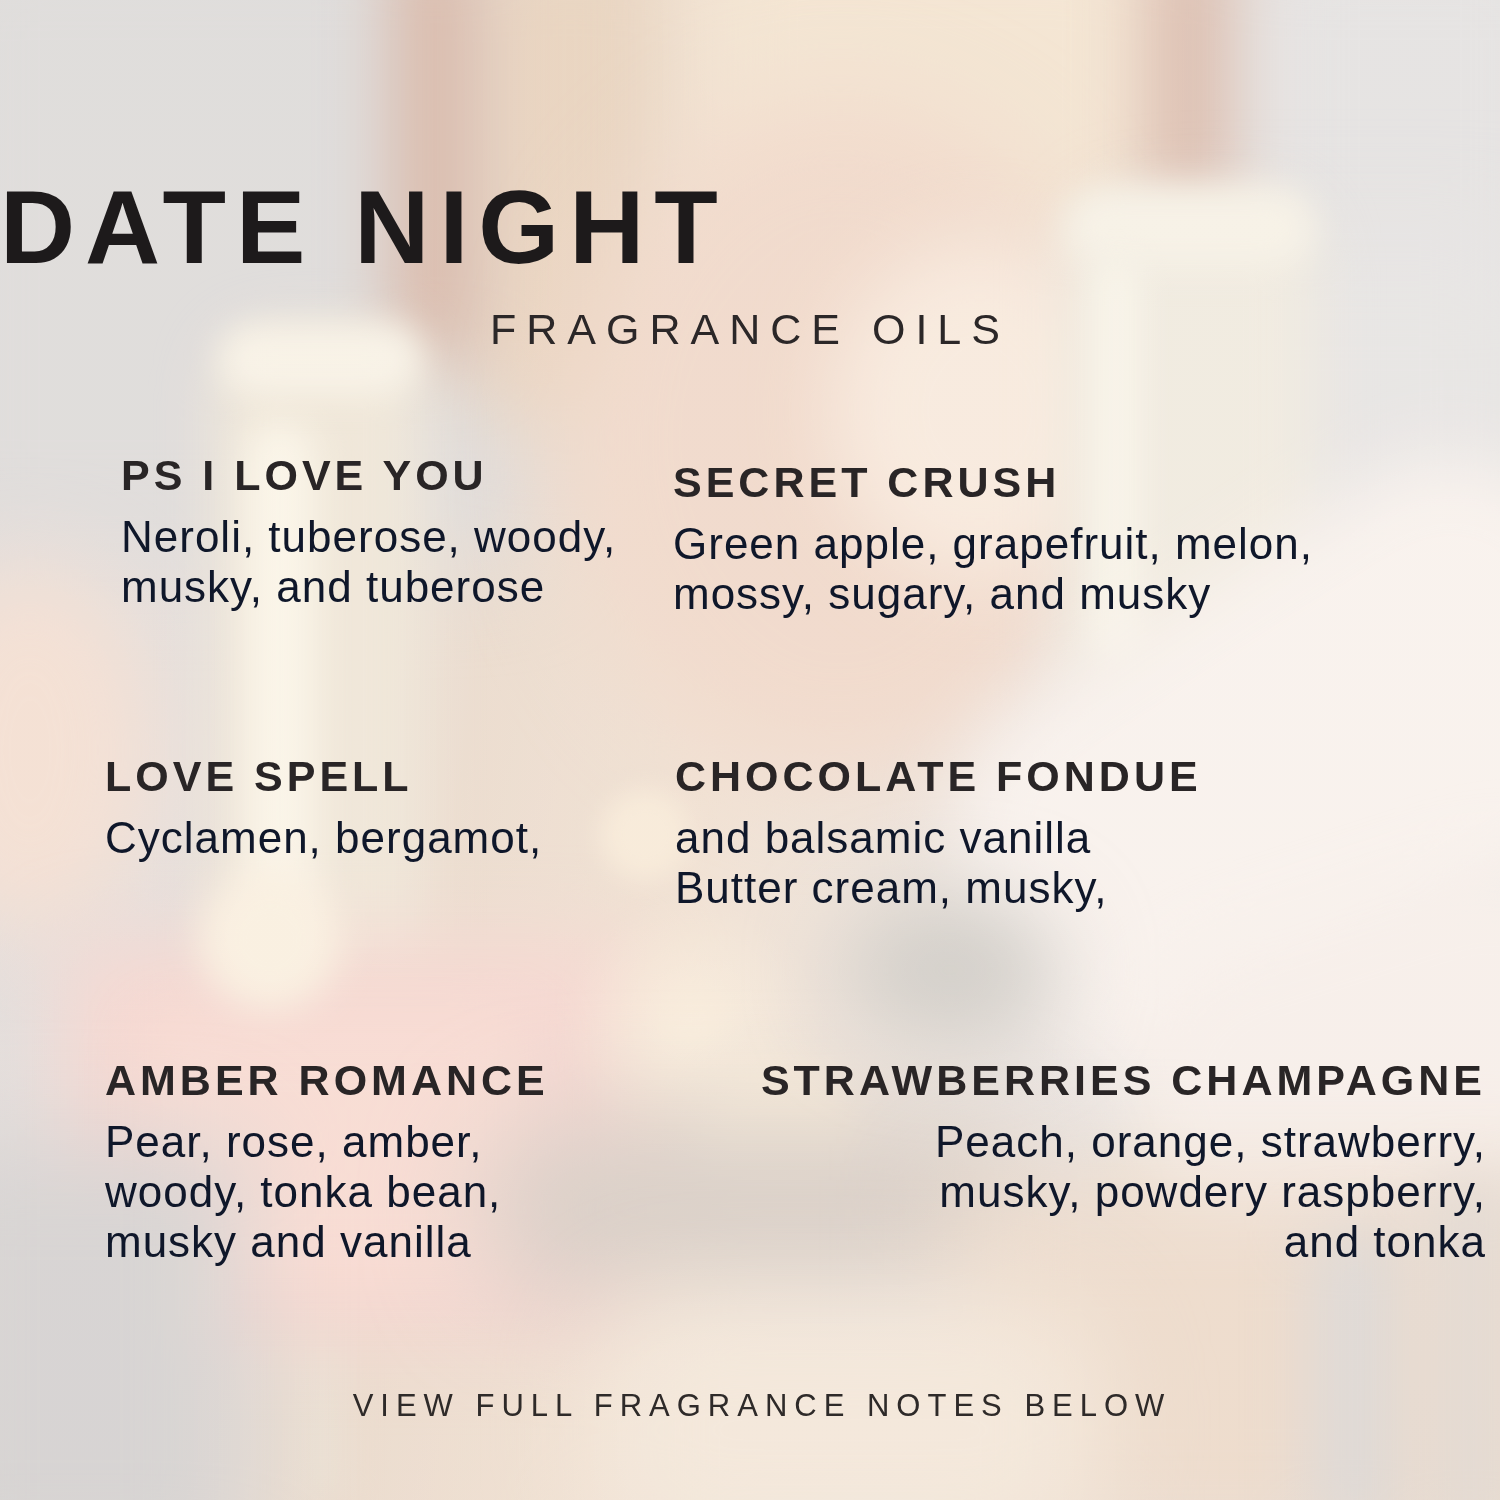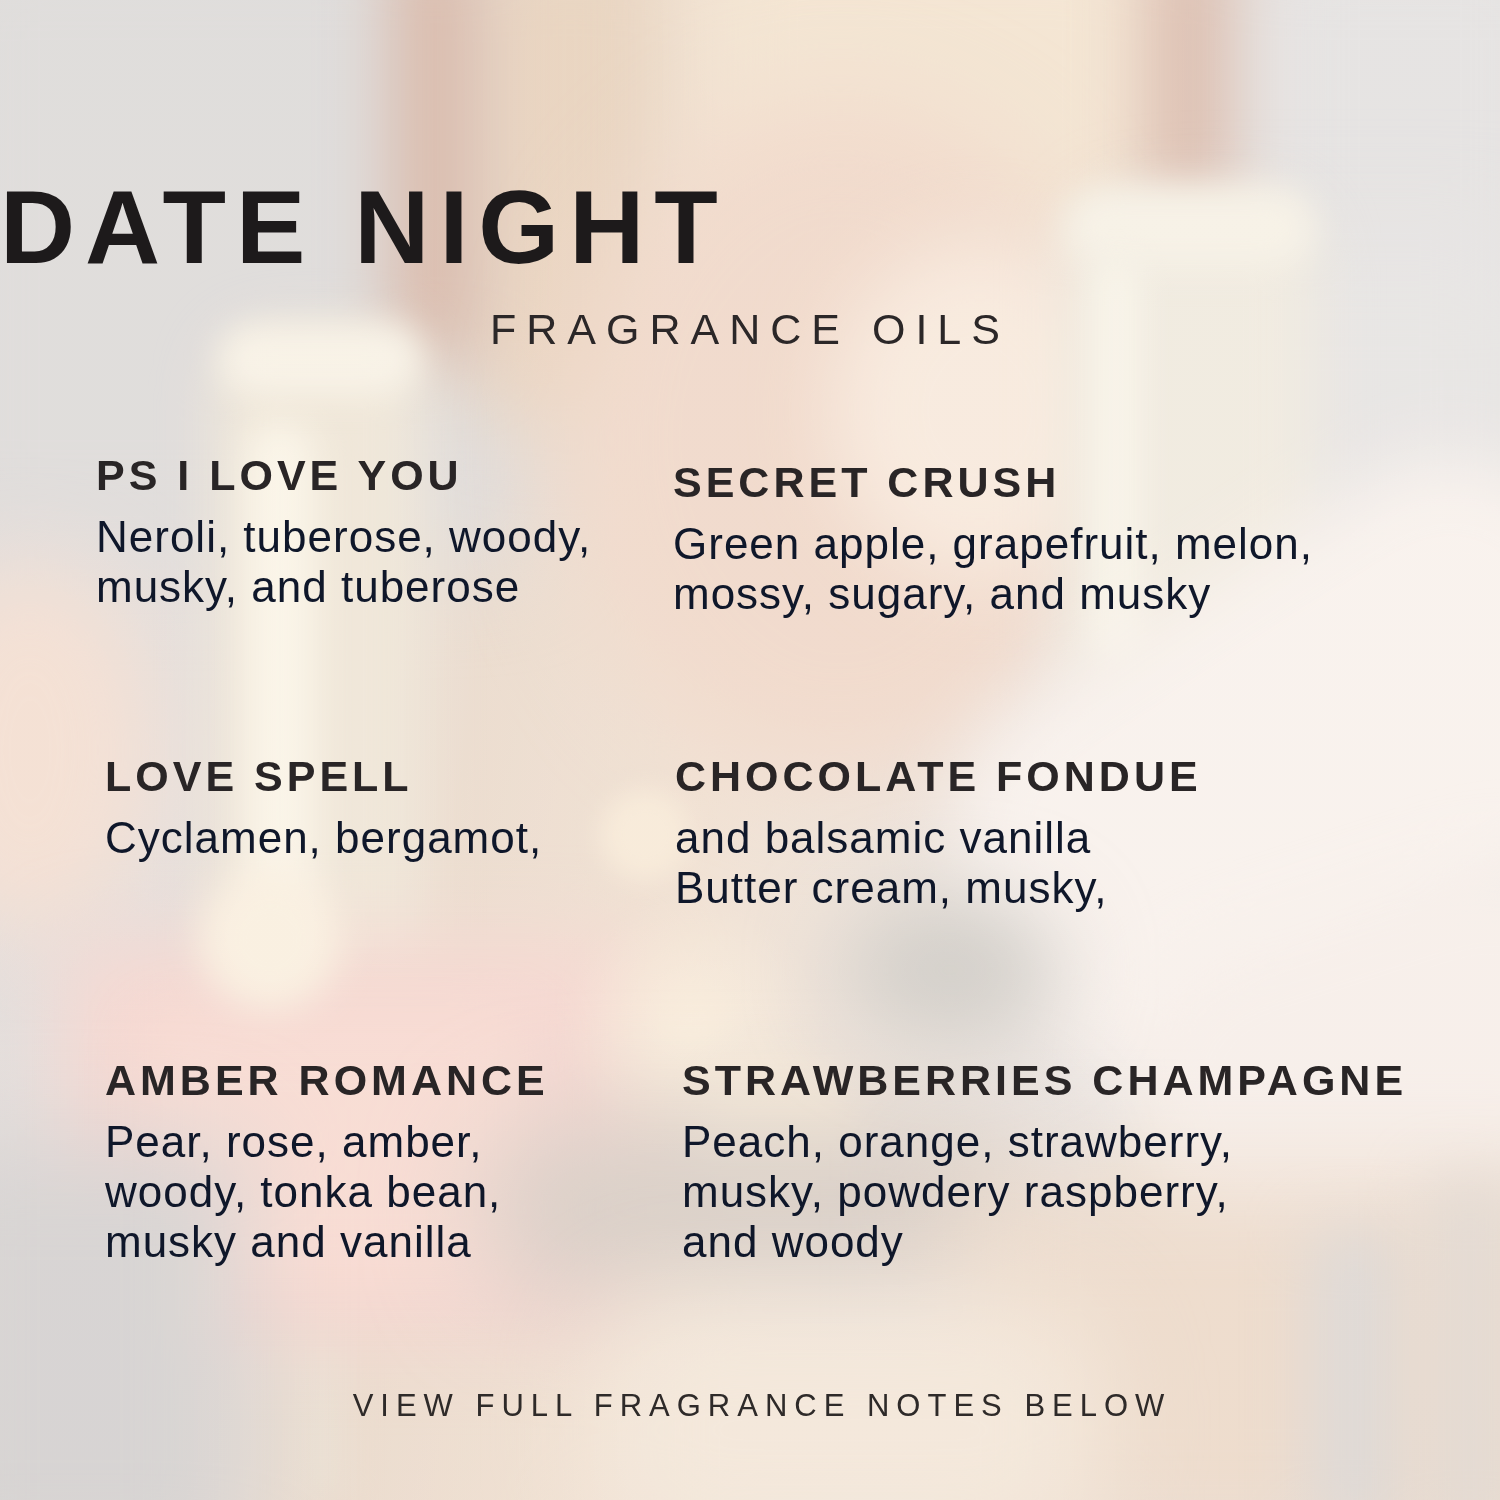--- a/index.html
+++ b/index.html
@@ -17,26 +17,26 @@
 
   
   .content { position:absolute; inset:0; color:#2d2829; }
   .title { position:absolute; left:0; top:168px; width:1500px; 
            font-size:104px; font-weight:600; letter-spacing:10px; color:#1d1a1b; }
   .subtitle { position:absolute; left:0; top:305px; width:1500px; text-align:center;
            font-size:43px; font-weight:400; letter-spacing:10px; color:#2b2728; }
   .frag { position:absolute; width:640px; }
   .frag .name { font-size:43px; font-weight:600; letter-spacing:4px; color:#292526; line-height:46px; margin-bottom:14px; }
   .frag .line { font-size:44px; font-weight:400; letter-spacing:1px; color:#0f172a; line-height:50px; }
-  .pos-r1c1 { left:96px;  top:452px; }
+  .pos-r1c1 { left:121px;  top:452px; }
   .pos-r1c2 { left:673px;  top:452px; width:760px;margin-top:7px; }
   .pos-r2c1 { left:105px;  top:753px; }
   .pos-r2c2 { left:675px;  top:753px; width:760px; }
   .pos-r3c1 { left:105px;  top:1057px; }
-  .pos-r3c2 { left:682px;  top:1057px; width:790px; }
+  .pos-r3c2 { left:696px;  top:1057px; width:790px;text-align:right; }
   .footer { position:absolute; left:12px; top:1388px; width:1500px; text-align:center;
             font-size:31px; font-weight:400; letter-spacing:7px; color:#2e2a29; }
 </style>
 </head>
 <body>
 
 <div class="stage">
 
   <div class="bg">
     <div style="left:-80px;top:-80px;width:620px;height:640px;background:#c7c3c1;filter:blur(50px);border-radius:40px;"></div>
@@ -117,18 +117,18 @@
       <div class="name">AMBER ROMANCE</div>
       <div class="line">Pear, rose, amber,</div>
       <div class="line">woody, tonka bean,</div>
       <div class="line">musky and vanilla</div>
     </div>
 
     <div class="frag pos-r3c2">
       <div class="name">STRAWBERRIES CHAMPAGNE</div>
       <div class="line">Peach, orange, strawberry,</div>
       <div class="line">musky, powdery raspberry,</div>
-      <div class="line">and woody</div>
+      <div class="line">and tonka</div>
     </div>
 
     <div class="footer">VIEW FULL FRAGRANCE NOTES BELOW</div>
   </div>
 </div>
 
 </body></html>

